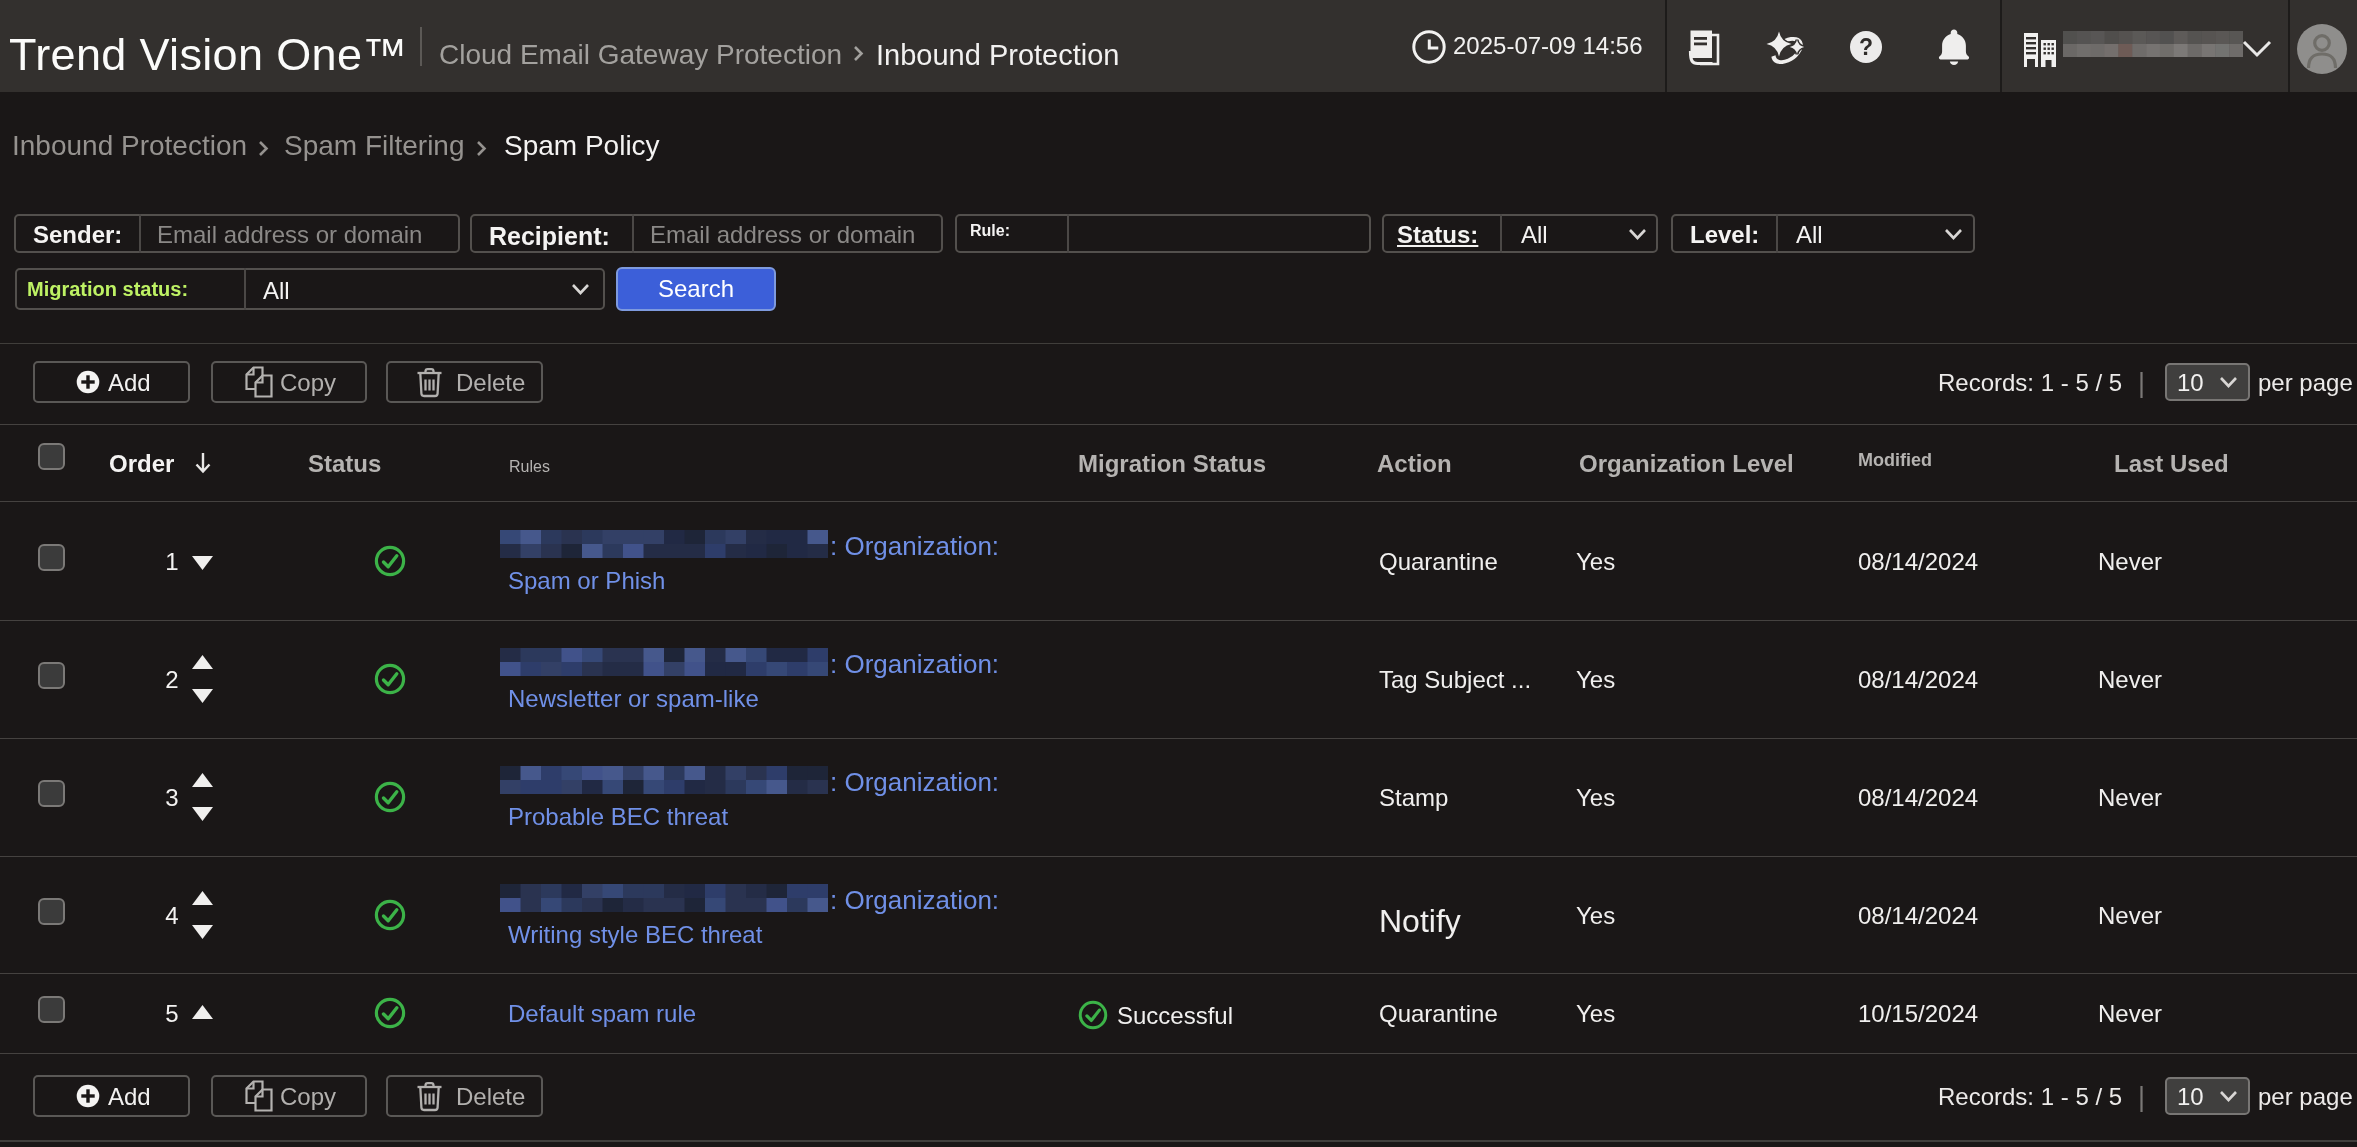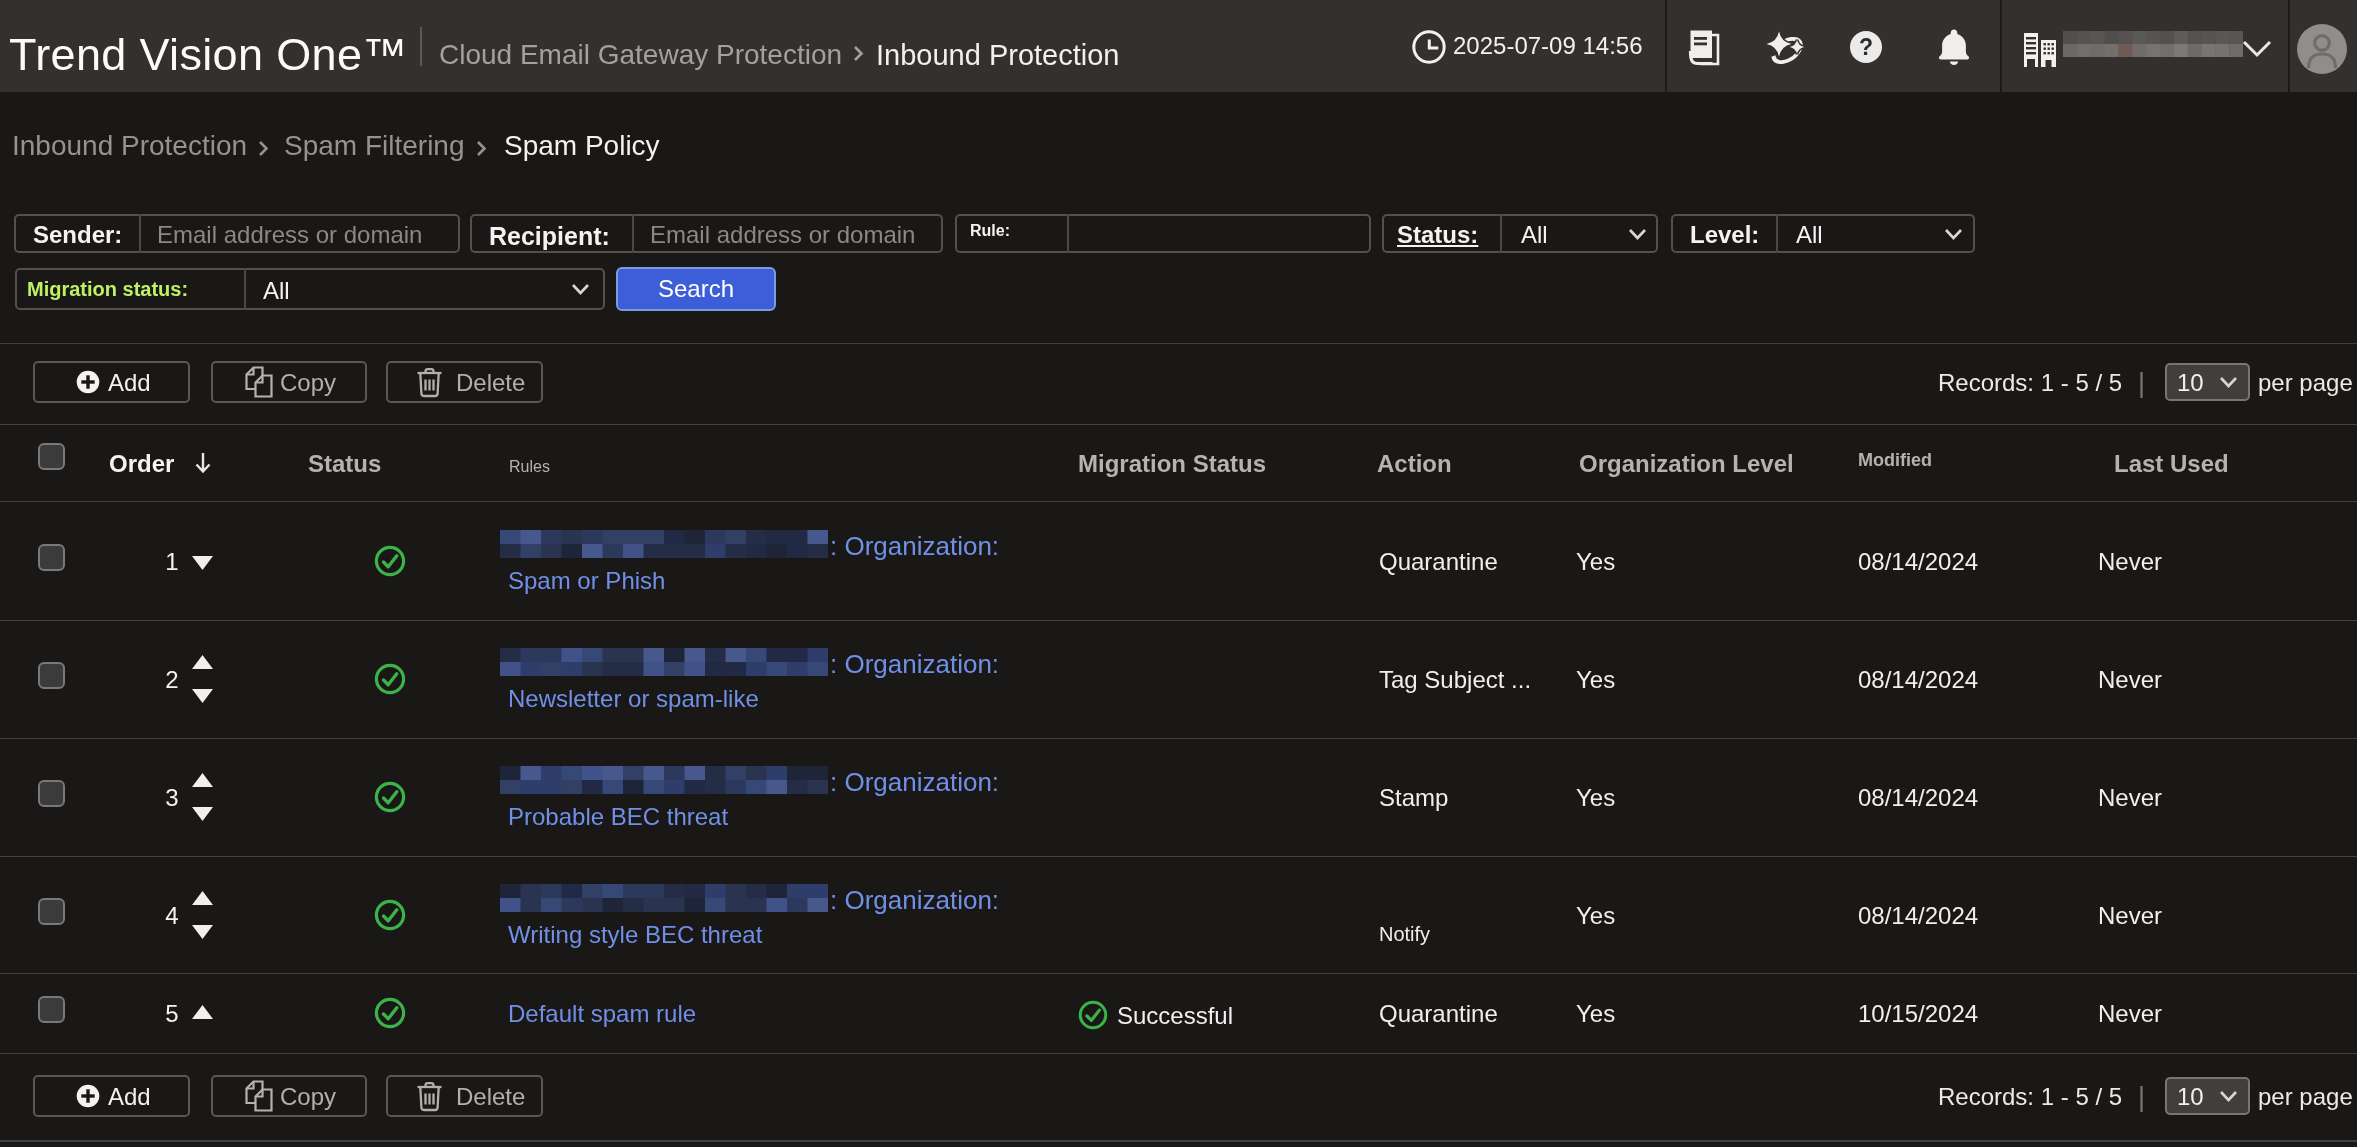--- a/index.html
+++ b/index.html
@@ -394,21 +394,21 @@
     <rect x="184.5" y="14.0" width="21.0" height="14.5" fill="#1e2538"></rect>
     <rect x="205.0" y="14.0" width="21.0" height="14.5" fill="#364876"></rect>
     <rect x="225.5" y="14.0" width="21.0" height="14.5" fill="#2a3350"></rect>
     <rect x="246.0" y="14.0" width="21.0" height="14.5" fill="#2a3350"></rect>
     <rect x="266.5" y="14.0" width="21.0" height="14.5" fill="#41528a"></rect>
     <rect x="287.0" y="14.0" width="21.0" height="14.5" fill="#2c395c"></rect>
     <rect x="307.5" y="14.0" width="21.0" height="14.5" fill="#46588c"></rect>
   </svg>
 <div style="position:absolute;left:830px;top:885px;font-size:26px;color:#7090e7;white-space:nowrap;line-height:1.2;">: Organization:</div>
 <div style="position:absolute;left:508px;top:921px;font-size:24px;color:#7090e7;white-space:nowrap;line-height:1.2;">Writing style BEC threat</div>
-<div style="position:absolute;left:1379px;top:902px;font-size:20px;color:#f0efee;white-space:nowrap;line-height:1.2;margin-top:20px;">Notify</div>
+<div style="position:absolute;left:1379px;top:902px;font-size:32px;color:#f0efee;white-space:nowrap;line-height:1.2;">Notify</div>
 <div style="position:absolute;left:1576px;top:902px;font-size:24px;color:#f0efee;white-space:nowrap;line-height:1.2;">Yes</div>
 <div style="position:absolute;left:1858px;top:902px;font-size:24px;color:#f0efee;white-space:nowrap;line-height:1.2;">08/14/2024</div>
 <div style="position:absolute;left:2098px;top:902px;font-size:24px;color:#f0efee;white-space:nowrap;line-height:1.2;">Never</div>
 <div style="position:absolute;left:0px;top:1053px;width:2357px;height:1px;background:#454240"></div>
 <div style="position:absolute;left:38px;top:996px;width:27px;height:27px;background:#3b3b3b;border:2px solid #7b7977;border-radius:6px;box-sizing:border-box"></div>
 <div style="position:absolute;left:160px;top:1000px;font-size:24px;color:#f4f3f2;white-space:nowrap;line-height:1.2;width:24px;text-align:center">5</div>
 <svg style="position:absolute;left:192px;top:1005px" width="21" height="14">
     <polygon points="10.5,0 21,14 0,14" fill="#f0efee"></polygon>
   </svg>
 <svg style="position:absolute;left:374px;top:997px" width="32" height="32" viewBox="0 0 32 32">

